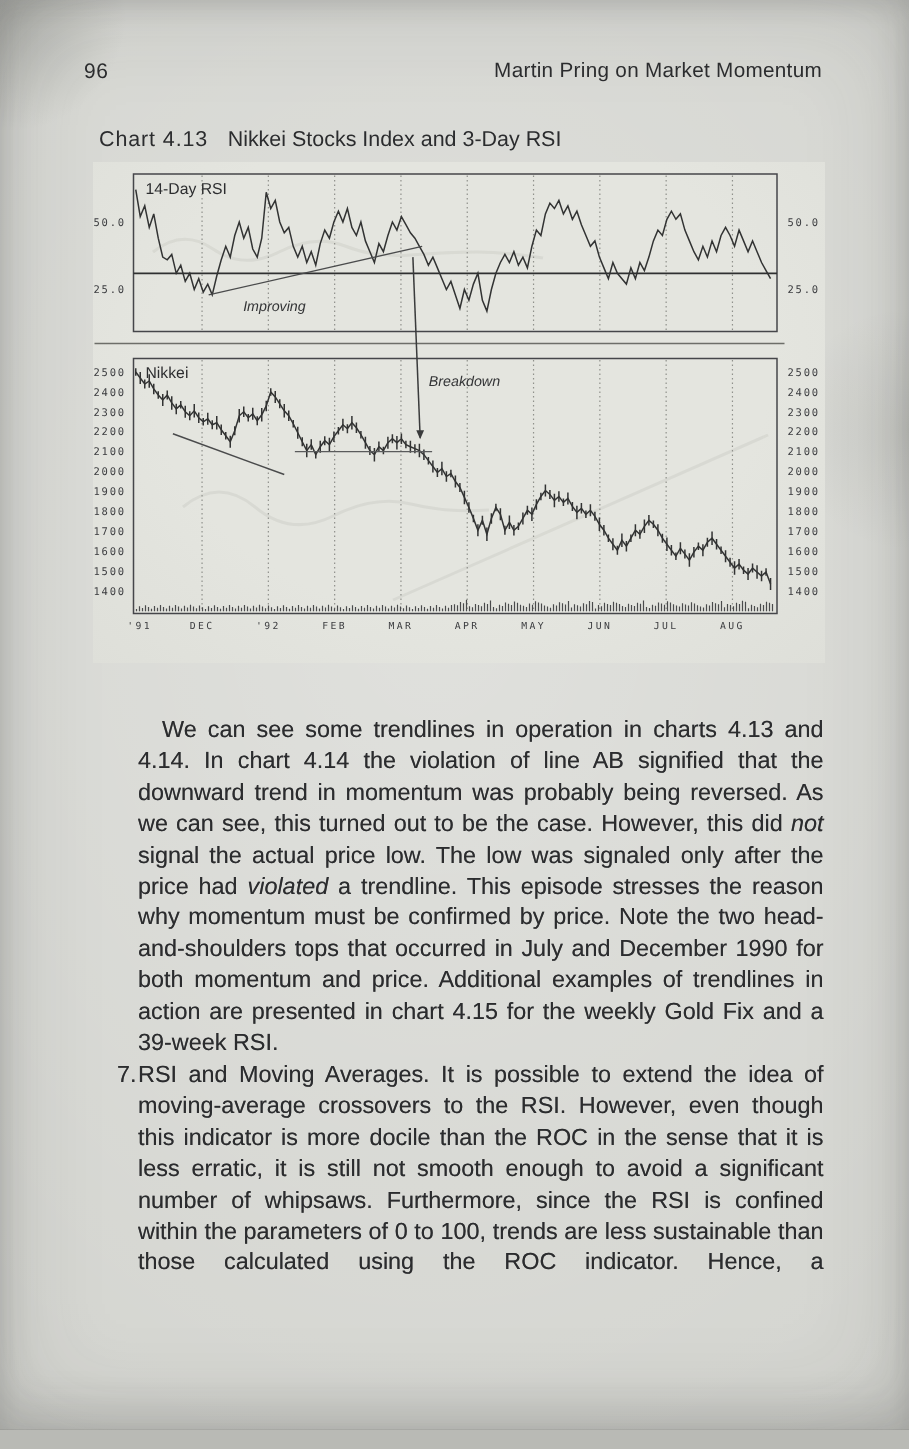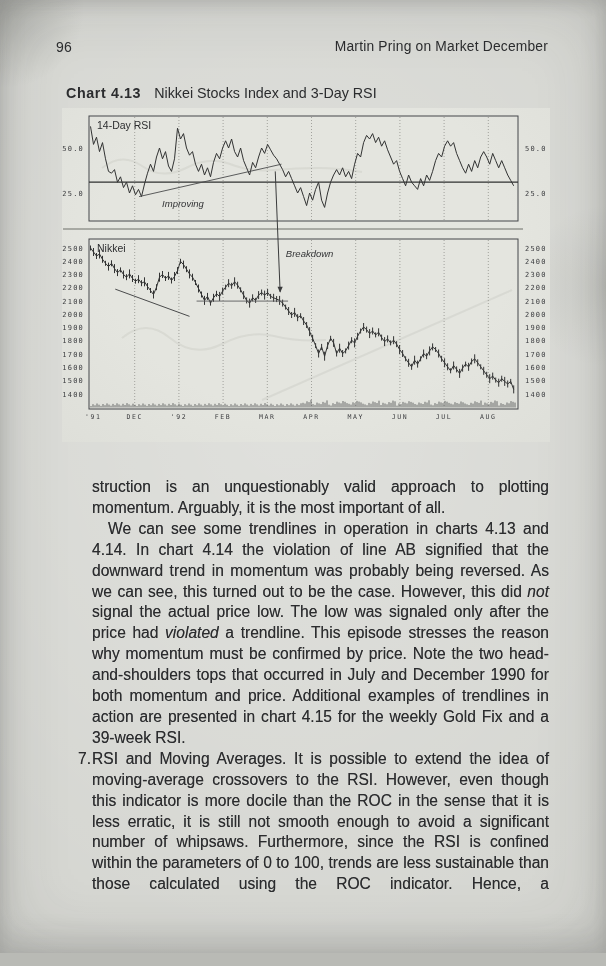--- a/index.html
+++ b/index.html
@@ -10,42 +10,42 @@
     background:
       radial-gradient(ellipse 120% 100% at 48% 42%, rgba(255,255,255,.28), rgba(0,0,0,0) 70%),
       radial-gradient(circle at 1% 1%, rgba(55,57,52,.22), rgba(0,0,0,0) 7%),
       radial-gradient(circle at 100% 30%, rgba(55,57,52,.10), rgba(0,0,0,0) 9%),
       linear-gradient(#d4d5d0,#d4d5d0);
     box-shadow:inset 0 0 70px rgba(48,50,46,.17), inset 0 -14px 28px rgba(48,50,46,.13), inset 0 6px 14px rgba(48,50,46,.10);
   }
   .hdr-num{position:absolute;left:56px;top:39px;font-size:14px;letter-spacing:.3px;}
   .hdr-title{position:absolute;right:58px;top:39px;font-size:13.8px;letter-spacing:.2px;}
   .fig-caption-row{position:absolute;left:66px;top:85px;font-size:14.3px;white-space:nowrap;}
-  .fig-label{font-weight:bold;letter-spacing:.6px;margin-right:13px;margin-top:36px;}
+  .fig-label{font-weight:normal;letter-spacing:.6px;margin-right:13px;margin-top:36px;}
   .figure{
     position:absolute;left:62px;top:108px;width:488px;height:334px;
     background:radial-gradient(ellipse at 50% 40%, #e4e5df 60%, #dedfd9 100%);
   }
   .figure svg{display:block;}
   .body-text{position:absolute;left:78px;top:477px;width:471px;font-size:15.6px;line-height:20.9px;
     text-shadow:0 0 .3px rgba(43,44,46,.6);}
   .body-text p{margin:0 0 0 14px;text-align:justify;}
   .body-text p.indent{text-indent:16px;}
   .item{display:grid;grid-template-columns:14px 457px;}
   .item .num{text-align:left;}
   .item p{margin:0;text-align:justify;text-align-last:justify;}
   i{}
 </style>
 </head>
 <body>
 
 <div class="page">
 
   <span class="hdr-num">96</span>
-  <span class="hdr-title">Martin Pring on Market December</span>
+  <span class="hdr-title">Martin Pring on Market Momentum</span>
 
   <div class="fig-caption-row">
     <span class="fig-label">Chart 4.13</span><span class="fig-caption">Nikkei Stocks Index and 3-Day RSI</span>
   </div>
 
   <div class="figure" id="figure">
       <svg width="488" height="334" viewBox="0 0 488 334">
         <g stroke="#55584f" stroke-width="2" fill="none" opacity="0.08">
           <line x1="200" y1="292" x2="450" y2="182"></line>
           <path d="M40,60 q20,-16 40,-2 t44,2 t44,-4 t44,6 t44,-2 t44,4"></path>
@@ -131,21 +131,20 @@
         <text x="100.10400000000001" y="99.4" font-family="&quot;Liberation Sans&quot;,sans-serif" font-style="italic" font-size="9.5px" fill="#333436">Improving</text>
         <line x1="53.252" y1="181.14545454545453" x2="127.50800000000001" y2="208.35454545454544" stroke="#4a4b4c" stroke-width="1"></line>
         <line x1="134.57999999999998" y1="193.0909090909091" x2="226.074" y2="193.0909090909091" stroke="#5a5b5c" stroke-width="0.9"></line>
         <text x="223.864" y="149.29090909090908" font-family="&quot;Liberation Sans&quot;,sans-serif" font-style="italic" font-size="9.5px" fill="#333436">Breakdown</text>
         <line x1="213.256" y1="63.400000000000006" x2="218.11800000000002" y2="183.8" stroke="#3a3b3c" stroke-width="1"></line>
         <path d="M215.51800000000003,178.8L220.71800000000002,178.8L218.11800000000002,184.8Z" fill="#3a3b3c"></path>
       </svg>
     </div>
 
   <div class="body-text">
-    <p>struction is an unquestionably valid approach to plotting momentum. Arguably, it is the most important of all.</p>
     <p class="indent">We can see some trendlines in operation in charts 4.13 and 4.14. In chart 4.14 the violation of line AB signified that the downward trend in momentum was probably being reversed. As we can see, this turned out to be the case. However, this did <i>not</i> signal the actual price low. The low was signaled only after the price had <i>violated</i> a trendline. This episode stresses the reason why momentum must be confirmed by price. Note the two head-and-shoulders tops that occurred in July and December 1990 for both momentum and price. Additional examples of trendlines in action are presented in chart 4.15 for the weekly Gold Fix and a 39-week RSI.</p>
     <div class="item">
       <span class="num">7.</span>
       <p>RSI and Moving Averages. It is possible to extend the idea of moving-average crossovers to the RSI. However, even though this indicator is more docile than the ROC in the sense that it is less erratic, it is still not smooth enough to avoid a significant number of whipsaws. Furthermore, since the RSI is confined within the parameters of 0 to 100, trends are less sustainable than those calculated using the ROC indicator. Hence, a</p>
     </div>
   </div>
 
 </div>
 
 </body></html>

